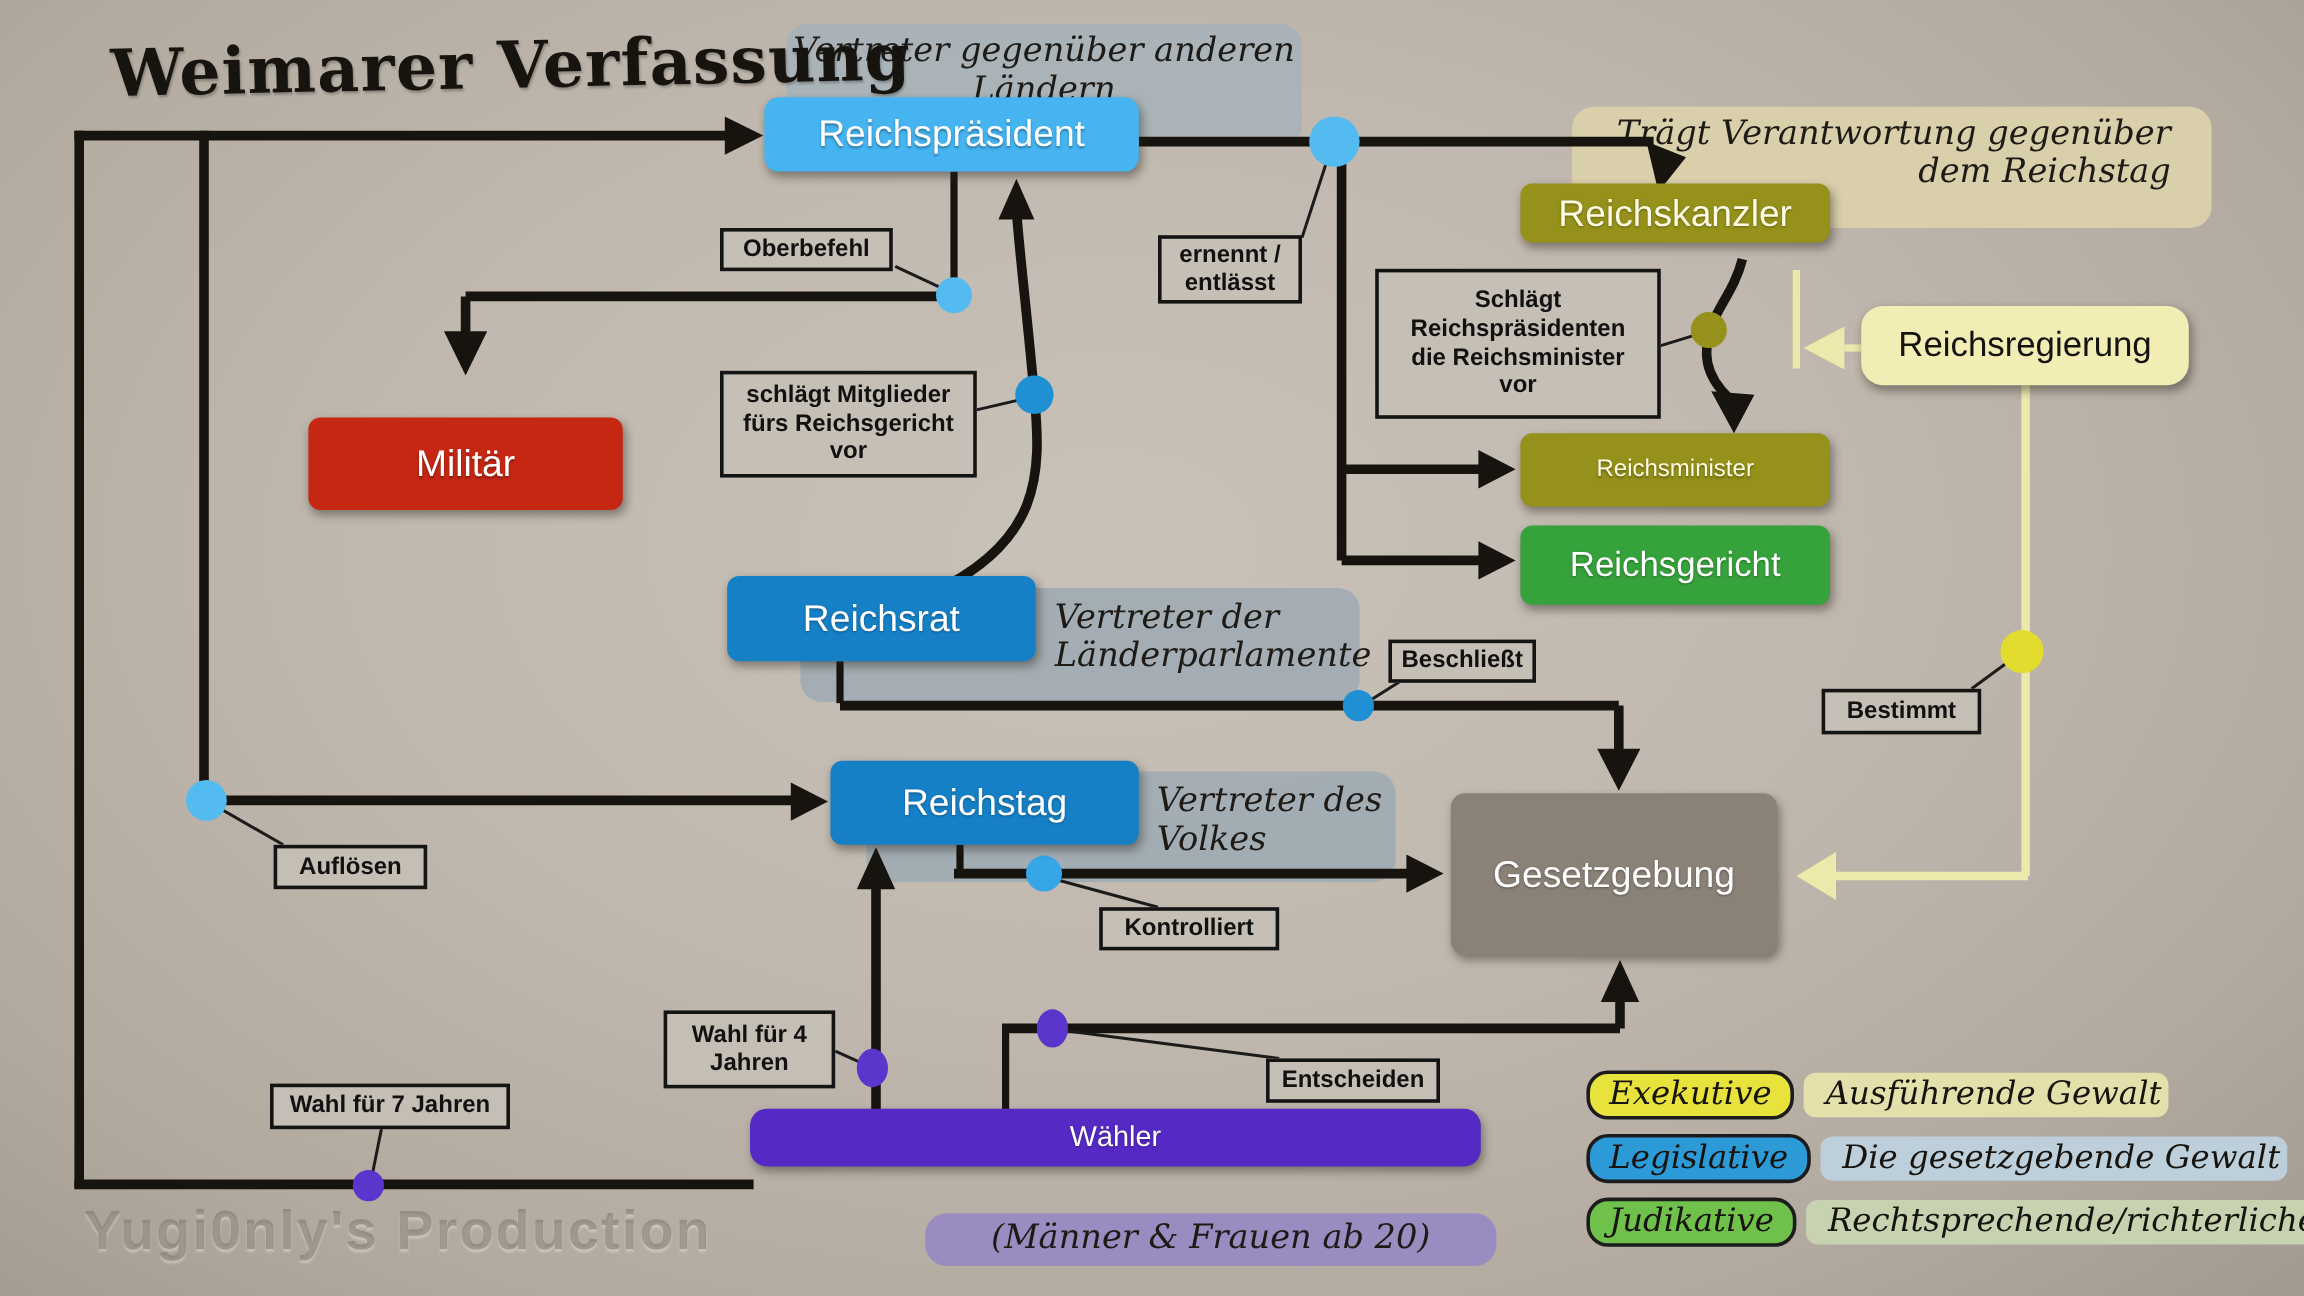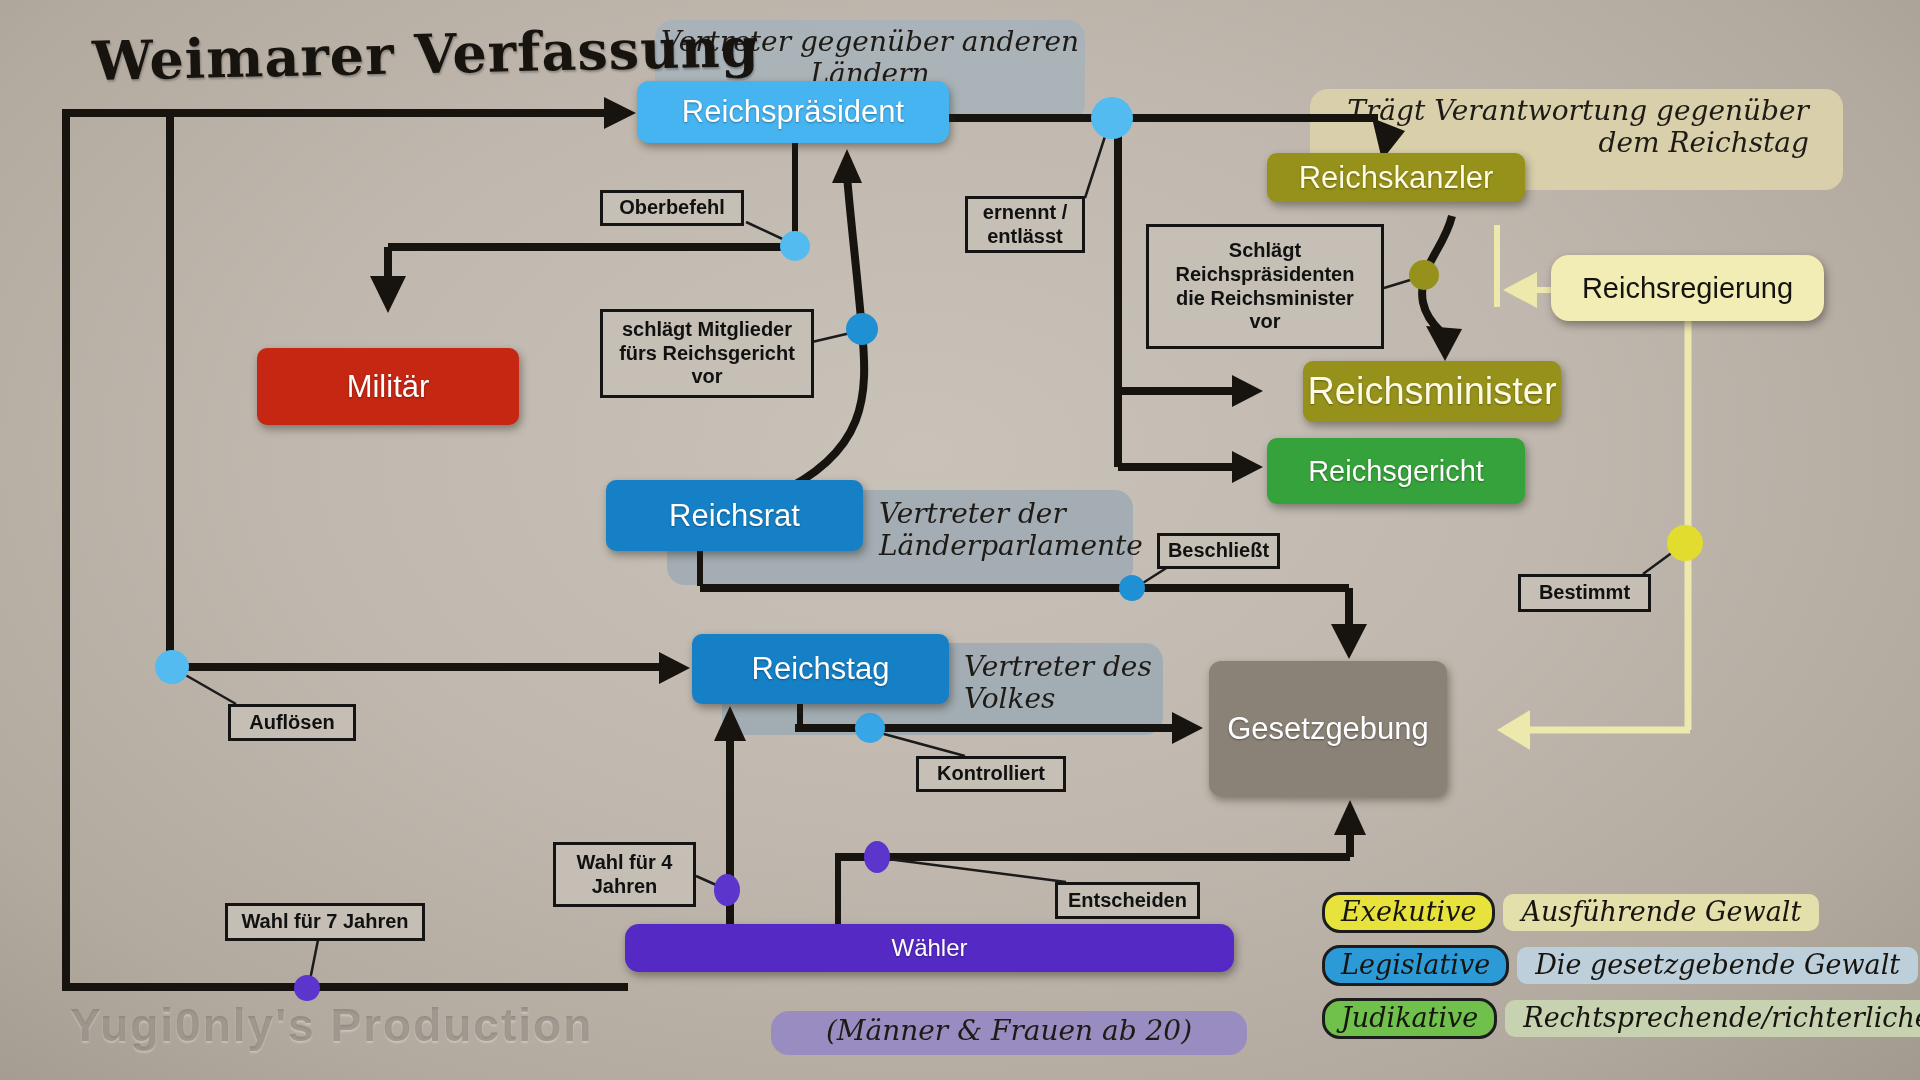--- a/index.html
+++ b/index.html
@@ -31,26 +31,26 @@
   #wires{left:0;top:0;z-index:2;}
   
   .node{z-index:3;display:flex;align-items:center;justify-content:center;
     font-weight:400;color:#fff;border-radius:10px;
     box-shadow:2px 4px 8px rgba(40,35,28,.45);text-shadow:0 1px 2px rgba(0,0,0,.35);
     font-size:31px;box-sizing:border-box;}
   #n-rp{left:637px;top:81px;width:312px;height:62px;background:#45b4f1;border-radius:12px;}
   #n-rk{left:1267px;top:153px;width:258px;height:49px;background:#95911a;color:#fdfbe3;}
   #n-rg{left:1551px;top:255px;width:273px;height:66px;background:#f1edb5;color:#15130f;
     border-radius:18px;font-size:29px;text-shadow:none;}
-  #n-rm{left:1267px;top:361px;width:258px;height:61px;background:#95911a;color:#fdfbe3;font-size:38px;margin-left:36px;}
+  #n-rm{left:1267px;top:361px;width:258px;height:61px;background:#95911a;color:#fdfbe3;font-size:20px;}
   #n-rge{left:1267px;top:438px;width:258px;height:66px;background:#36a23b;font-size:29px;}
   #n-mil{left:257px;top:312px;width:262px;height:77px;background:#c52713;margin-top:36px;}
   #n-rr{left:606px;top:480px;width:257px;height:71px;background:#1580c6;}
   #n-rt{left:692px;top:634px;width:257px;height:70px;background:#1580c6;}
-  #n-gg{left:1209px;top:661px;width:238px;height:135px;background:#8a8177;border-radius:12px;}
+  #n-gg{left:1209px;top:661px;width:272px;height:135px;background:#8a8177;border-radius:12px;}
   #n-w{left:625px;top:924px;width:609px;height:48px;background:#5529c4;border-radius:14px;font-size:24px;}
   
   .lbox{z-index:4;display:flex;align-items:center;justify-content:center;text-align:center;
     background:rgba(198,191,181,.92);border:3px solid #141414;font-weight:700;
     font-size:20px;color:#111;line-height:1.18;white-space:pre-line;box-sizing:border-box;}
   #l-oberbefehl{left:600px;top:190px;width:144px;height:36px;}
   #l-mitglieder{left:600px;top:309px;width:214px;height:89px;}
   #l-ernennt{left:965px;top:196px;width:120px;height:57px;}
   #l-schlaegt{left:1146px;top:224px;width:238px;height:125px;}
   #l-beschliesst{left:1157px;top:533px;width:123px;height:36px;}
@@ -58,21 +58,21 @@
   #l-bestimmt{left:1518px;top:574px;width:133px;height:38px;}
   #l-aufloesen{left:228px;top:704px;width:128px;height:37px;}
   #l-wahl4{left:553px;top:842px;width:143px;height:65px;}
   #l-wahl7{left:225px;top:903px;width:200px;height:38px;}
   #l-entscheiden{left:1055px;top:882px;width:145px;height:37px;}
   
   .leg-row{z-index:3;display:flex;align-items:center;margin-top:20px;}
   .leg-pill{font-family:"DejaVu Serif", serif;font-style:italic;font-size:27px;color:#17140f;
     border:3px solid #1c1c1c;border-radius:18px;padding:1px 16px 3px 16px;white-space:nowrap;}
   .leg-strip{font-family:"DejaVu Serif", serif;font-style:italic;font-size:27px;color:#17140f;
-    border-radius:10px;padding:2px 18px 4px 18px;margin-left:8px;white-space:nowrap;}
+    border-radius:10px;padding:2px 6px 4px 18px;margin-left:8px;white-space:nowrap;}
   #leg1{left:1322px;top:872px;} #leg1 .leg-pill{background:#e7e33c;} #leg1 .leg-strip{background:#e4e0ac;}
   #leg2{left:1322px;top:925px;} #leg2 .leg-pill{background:#2d9ad8;} #leg2 .leg-strip{background:#bccfda;}
   #leg3{left:1322px;top:978px;} #leg3 .leg-pill{background:#6fc14b;} #leg3 .leg-strip{background:#c6d2b0;}
 </style>
 </head>
 <body>
 
 <div id="stage">
 
   <div id="title" class="abs">Weimarer Verfassung</div>

